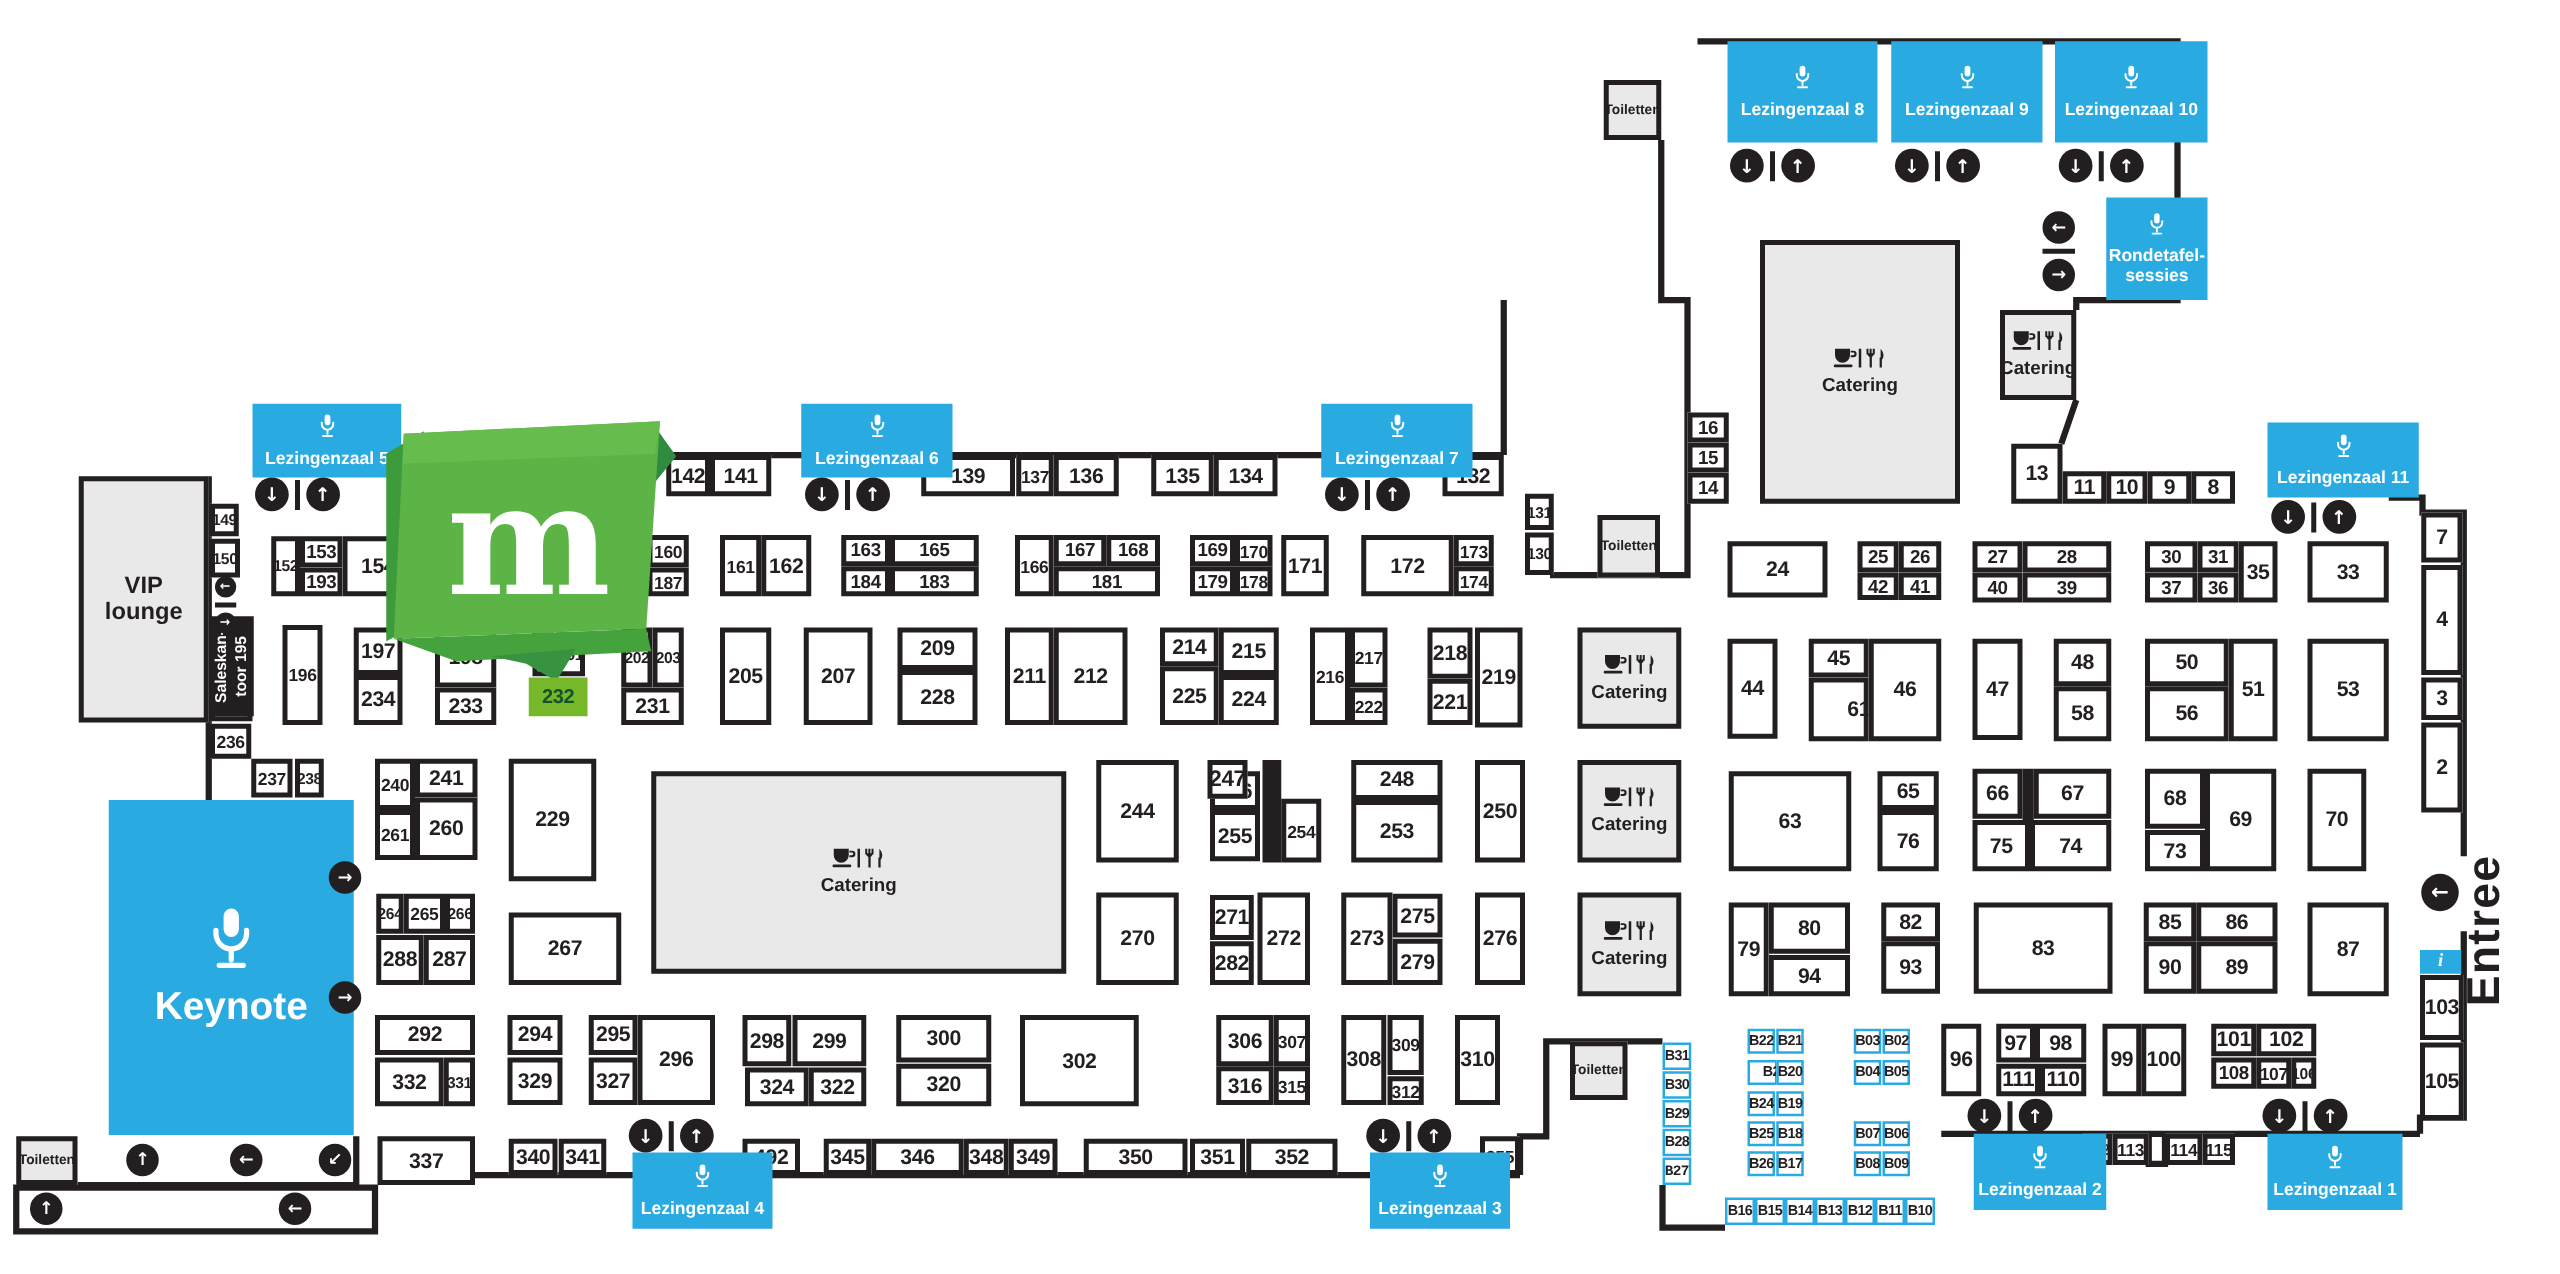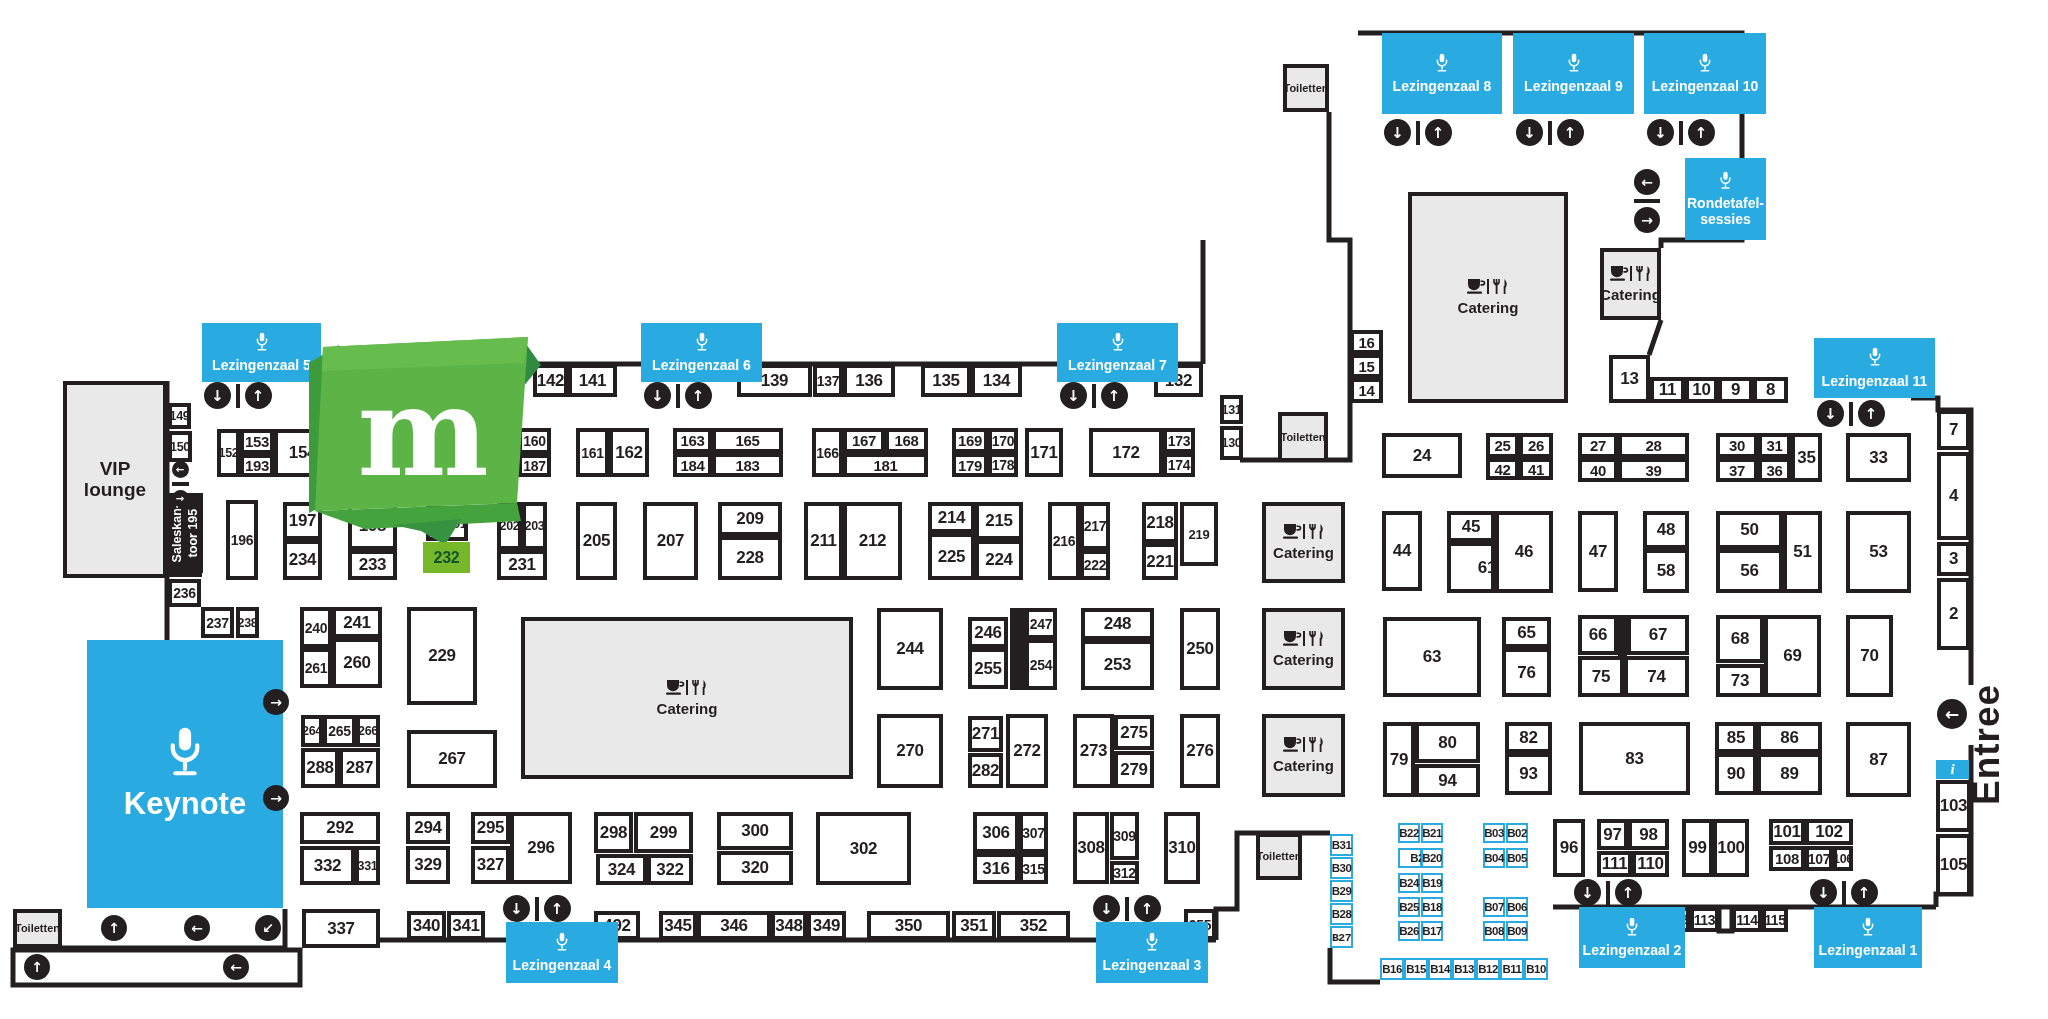--- a/index.html
+++ b/index.html
@@ -139,21 +139,21 @@
     <div class="booth" style="font-size: 17px; left: 843px; top: 502px; width: 59px; height: 78px;">212</div>
     <div class="booth" style="font-size: 17px; left: 928px; top: 502px; width: 47px; height: 31px;">214</div>
     <div class="booth" style="font-size: 17px; left: 928px; top: 533px; width: 47px; height: 47px;">225</div>
     <div class="booth" style="font-size: 17px; left: 975px; top: 502px; width: 48px; height: 38px;">215</div>
     <div class="booth" style="font-size: 17px; left: 975px; top: 540px; width: 48px; height: 40px;">224</div>
     <div class="booth" style="font-size: 14px; left: 1048px; top: 502px; width: 32px; height: 78px;">216</div>
     <div class="booth" style="font-size: 14px; left: 1080px; top: 502px; width: 30px; height: 48px;">217</div>
     <div class="booth" style="font-size: 14px; left: 1080px; top: 550px; width: 30px; height: 30px;">222</div>
     <div class="booth" style="font-size: 17px; left: 1142px; top: 502px; width: 36px; height: 41px;">218</div>
     <div class="booth" style="font-size: 17px; left: 1142px; top: 543px; width: 36px; height: 37px;">221</div>
-    <div class="booth" style="font-size: 13px; left: 1180px; top: 502px; width: 38px; height: 64px;">219</div>
+    <div class="booth" style="font-size: 17px; left: 1180px; top: 502px; width: 38px; height: 80px;">219</div>
     <div class="booth" style="font-size: 15px; left: 1350px; top: 330px; width: 33px; height: 24px;">16</div>
     <div class="booth" style="font-size: 15px; left: 1350px; top: 354px; width: 33px; height: 24px;">15</div>
     <div class="booth" style="font-size: 15px; left: 1350px; top: 378px; width: 33px; height: 25px;">14</div>
     <div class="booth" style="font-size: 17px; left: 1609px; top: 355px; width: 41px; height: 48px;">13</div>
     <div class="booth" style="font-size: 17px; left: 1650px; top: 377px; width: 35px; height: 26px;">11</div>
     <div class="booth" style="font-size: 17px; left: 1685px; top: 377px; width: 33px; height: 26px;">10</div>
     <div class="booth" style="font-size: 17px; left: 1718px; top: 377px; width: 35px; height: 26px;">9</div>
     <div class="booth" style="font-size: 17px; left: 1753px; top: 377px; width: 35px; height: 26px;">8</div>
     <div class="booth" style="font-size: 12.5px; left: 1220px; top: 395px; width: 23px; height: 29px;">131</div>
     <div class="booth" style="font-size: 12.5px; left: 1220px; top: 426px; width: 23px; height: 34px;">130</div>
@@ -188,21 +188,21 @@
     <div class="booth" style="font-size: 17px; left: 1937px; top: 542px; width: 33px; height: 34px;">3</div>
     <div class="booth" style="font-size: 17px; left: 1937px; top: 578px; width: 33px; height: 72px;">2</div>
     <div class="booth" style="font-size: 14px; left: 300px; top: 607px; width: 32px; height: 41px;">240</div>
     <div class="booth" style="font-size: 17px; left: 332px; top: 607px; width: 50px; height: 31px;">241</div>
     <div class="booth" style="font-size: 14px; left: 300px; top: 648px; width: 32px; height: 40px;">261</div>
     <div class="booth" style="font-size: 17px; left: 332px; top: 638px; width: 50px; height: 50px;">260</div>
     <div class="booth" style="font-size: 17px; left: 407px; top: 607px; width: 70px; height: 98px;">229</div>
     <div class="booth" style="font-size: 17px; left: 877px; top: 608px; width: 66px; height: 82px;">244</div>
     <div class="booth" style="font-size: 17px; left: 968px; top: 617px; width: 40px; height: 31px;">246</div>
     <div class="booth" style="font-size: 17px; left: 968px; top: 648px; width: 40px; height: 41px;">255</div>
-    <div class="booth" style="font-size: 14px; left: 1025px; top: 608px; width: 32px; height: 31px;">247</div>
+    <div class="booth" style="font-size: 18px; left: 966px; top: 608px; width: 32px; height: 31px;">247</div>
     <div class="booth" style="font-size: 14px; left: 1025px; top: 639px; width: 32px; height: 51px;">254</div>
     <div class="booth" style="font-size: 17px; left: 1081px; top: 608px; width: 73px; height: 32px;">248</div>
     <div class="booth" style="font-size: 17px; left: 1081px; top: 640px; width: 73px; height: 50px;">253</div>
     <div class="booth" style="font-size: 17px; left: 1180px; top: 608px; width: 40px; height: 82px;">250</div>
     <div class="booth" style="font-size: 17px; left: 1383px; top: 617px; width: 98px; height: 80px;">63</div>
     <div class="booth" style="font-size: 17px; left: 1502px; top: 617px; width: 49px; height: 31px;">65</div>
     <div class="booth" style="font-size: 17px; left: 1502px; top: 648px; width: 49px; height: 49px;">76</div>
     <div class="booth" style="font-size: 17px; left: 1578px; top: 615px; width: 40px; height: 40px;">66</div>
     <div class="booth" style="font-size: 17px; left: 1627px; top: 615px; width: 62px; height: 40px;">67</div>
     <div class="booth" style="font-size: 17px; left: 1578px; top: 656px; width: 46px; height: 41px;">75</div>

